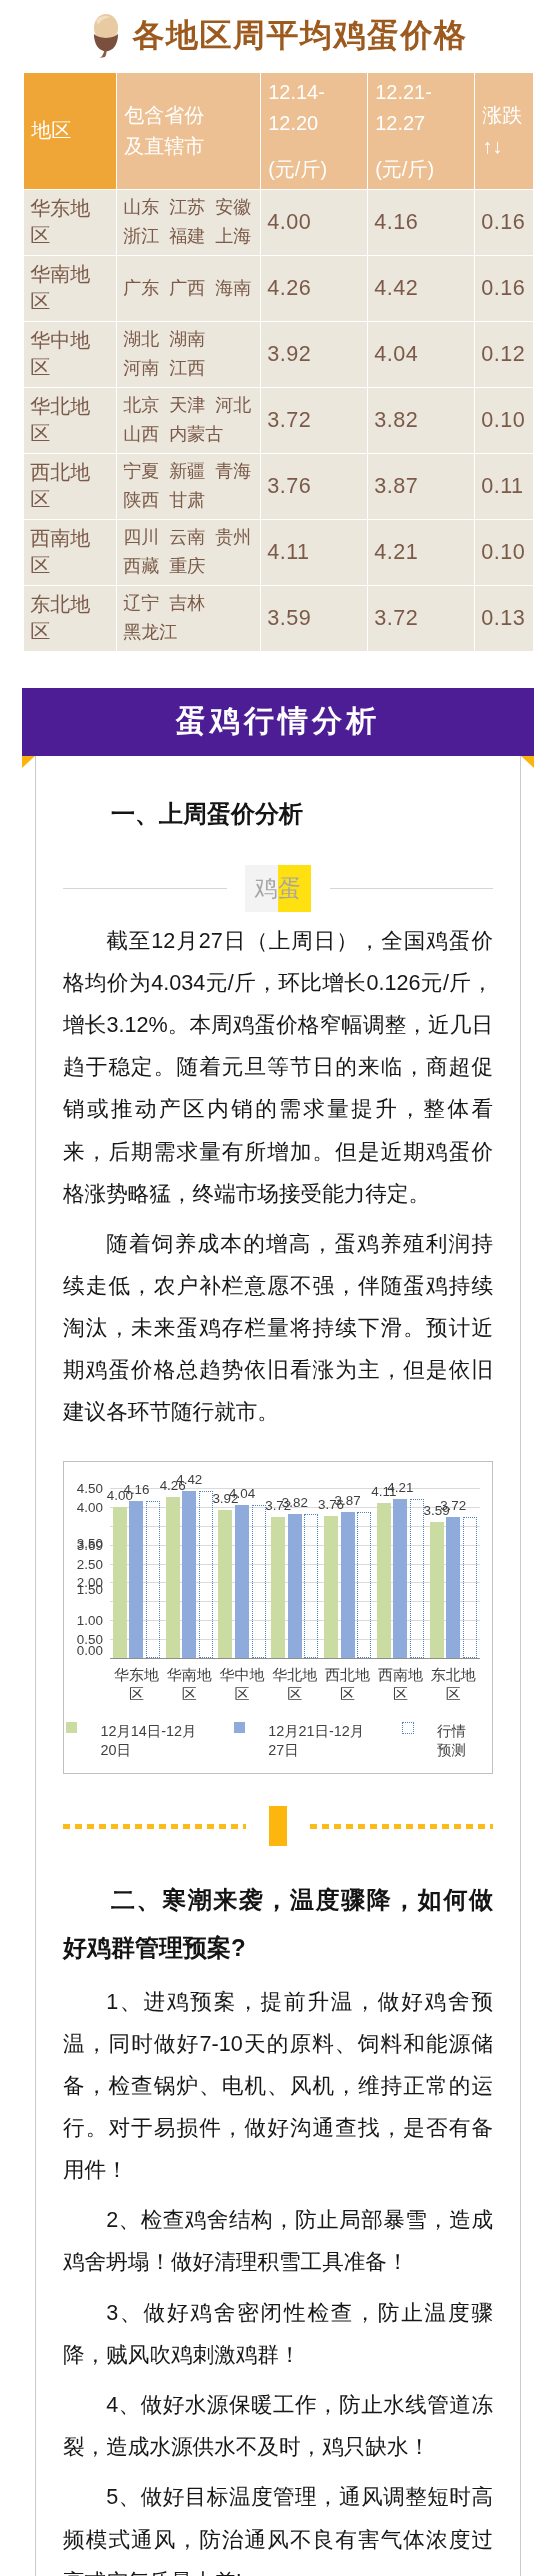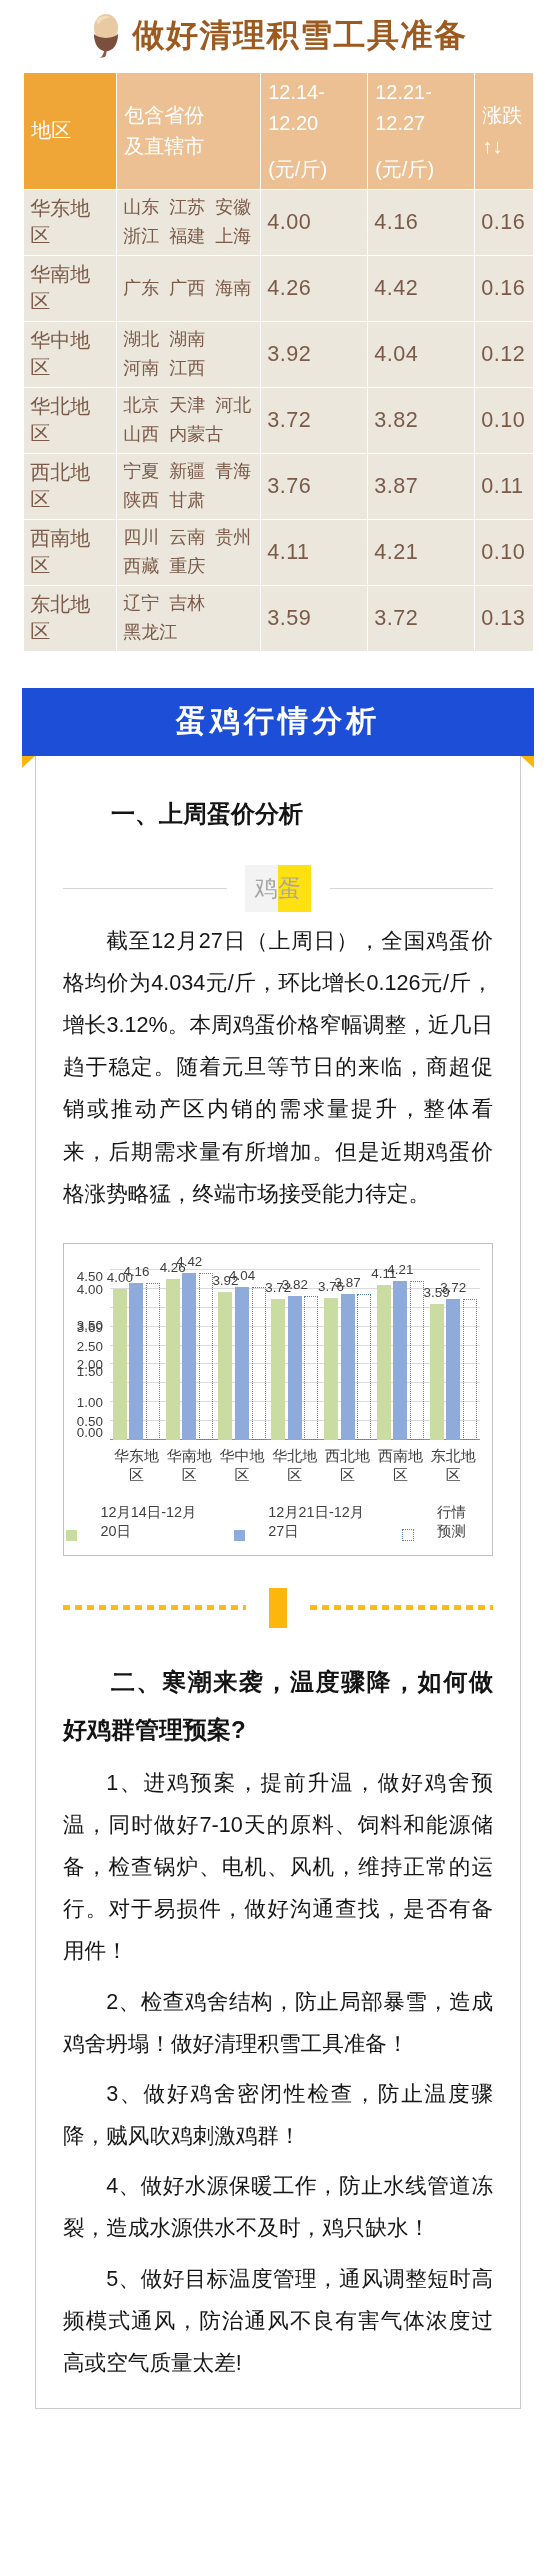--- a/index.html
+++ b/index.html
@@ -38,21 +38,21 @@
     height:65px; background:#ebe7dc; color:#7b5a49;
     vertical-align:middle; padding:0 6.2px;
   }
   td.cell-region { font-size:20px; }
   td.cell-prov  { font-size:18px; line-height:1.62; white-space:pre-wrap; }
   td.cell-num   { font-size:21.6px; letter-spacing:0.5px; }
 
   
   .ribbon { position:relative; width:512px; margin:36px 0 0 22px; z-index:2; }
   .ribbon-bar {
-    height:68px; background:#1d4ed8; color:#ffffff;
+    height:68px; background:#4c1d95; color:#ffffff;
     display:flex; align-items:center; justify-content:center;
     font-size:30px; font-weight:700; letter-spacing:4.1px;
   }
   .fold { position:absolute; top:68px; width:0; height:0; border-top:12.4px solid #fcb30d; }
   .fold-left  { left:0;  border-right:13px solid transparent; }
   .fold-right { right:0; border-left:13px solid transparent; }
 
   
   .card {
     width:486px; margin-left:35px; box-sizing:border-box;
@@ -103,21 +103,21 @@
   .bar-label {
     position:absolute; bottom:calc(100% + 4.1px); left:50%;
     transform:translateX(-50%); font-size:13.4px; color:#3f3f3f; white-space:nowrap;
   }
   .cats { display:flex; margin:7.2px 0 0 44px; }
   .cat { flex:1; text-align:center; font-size:15px; color:#3f3f3f; }
   .legend {
     display:flex; justify-content:center; align-items:center;
     gap:33px; margin:18.5px 0 7.2px;
   }
-  .legend-item { display:flex; align-items:flex-end; gap:23px; font-size:14.4px; color:#3f3f3f; }
+  .legend-item { display:flex; align-items:flex-start; gap:23px; font-size:14.4px; color:#3f3f3f; }
   .swatch { width:11.3px; height:11.3px; flex:none; }
   .swatch.s0 { background:#cbdca3; }
   .swatch.s1 { background:#8fabdb; }
   .swatch.s2 { width:10.3px; height:10.3px; background:#ffffff; border:1.5px dotted #4f81bd; }
 
   
   .dot-divider { display:flex; align-items:center; margin:32px 0 0; }
   .dots {
     flex:1; height:4.6px;
     background-image:repeating-linear-gradient(90deg,#fcbb17 0 6.7px,transparent 6.7px 12px);
@@ -127,21 +127,21 @@
 </head>
 <body>
 
 <header class="page-header">
   <svg class="acorn" viewBox="0 0 60 82" aria-hidden="true">
     <ellipse cx="30" cy="27" rx="22" ry="25" fill="#e9cba3"></ellipse>
     <path d="M12,14 C18,6 30,3 38,8 C30,8 20,12 16,22 Z" fill="#f2dfc2"></path>
     <path d="M8,38 C8,58 18,70 30,70 C42,70 52,58 52,38 C44,48 16,48 8,38 Z" fill="#7b4f3d"></path>
     <path d="M27,68 C25,76 23,80 18,82 L28,80 C31,76 31,72 31,68 Z" fill="#8a5a44"></path>
   </svg>
-  <h1>做好清理积雪工具准备</h1>
+  <h1>各地区周平均鸡蛋价格</h1>
 </header>
 
 <table class="price-table">
   <colgroup>
     <col style="width:93px">
       <col style="width:144px">
       <col style="width:107px">
       <col style="width:107px">
       <col style="width:59px">
   </colgroup>
@@ -227,34 +227,35 @@
 
   <div class="egg-divider">
     <span class="egg-line"></span>
     <span class="egg-chip">
         <span>鸡蛋</span>
       </span>
     <span class="egg-line"></span>
   </div>
 
   <p class="body">截至12月27日（上周日），全国鸡蛋价格均价为4.034元/斤，环比增长0.126元/斤，增长3.12%。本周鸡蛋价格窄幅调整，近几日趋于稳定。随着元旦等节日的来临，商超促销或推动产区内销的需求量提升，整体看来，后期需求量有所增加。但是近期鸡蛋价格涨势略猛，终端市场接受能力待定。</p>
+  <p class="body">随着饲养成本的增高，蛋鸡养殖利润持续走低，农户补栏意愿不强，伴随蛋鸡持续淘汰，未来蛋鸡存栏量将持续下滑。预计近期鸡蛋价格总趋势依旧看涨为主，但是依旧建议各环节随行就市。</p>
 
   <figure class="chart-box" style="margin-left:0;margin-right:0">
     <div class="chart-top">
       <div class="y-axis">
           <div class="y-label" style="bottom: 8px;">0.00</div>
           <div class="y-label" style="bottom: 19px;">0.50</div>
           <div class="y-label" style="bottom: 38px;">1.00</div>
           <div class="y-label" style="bottom: 69px;">1.50</div>
           <div class="y-label" style="bottom: 76px;">2.00</div>
           <div class="y-label" style="bottom: 94px;">2.50</div>
           <div class="y-label" style="bottom: 113px;">3.69</div>
           <div class="y-label" style="bottom: 115px;">3.50</div>
           <div class="y-label" style="bottom: 151px;">4.00</div>
-          <div class="y-label" style="bottom: 164px;">4.50</div>
+          <div class="y-label" style="bottom: 170px;">4.50</div>
         </div>
       <div class="plot">
           <div class="grid-line axis" style="bottom: 0px;"></div>
           <div class="grid-line" style="bottom: 19px;"></div>
           <div class="grid-line" style="bottom: 38px;"></div>
           <div class="grid-line" style="bottom: 57px;"></div>
           <div class="grid-line" style="bottom: 76px;"></div>
           <div class="grid-line" style="bottom: 94px;"></div>
           <div class="grid-line" style="bottom: 113px;"></div>
           <div class="grid-line" style="bottom: 132px;"></div>

